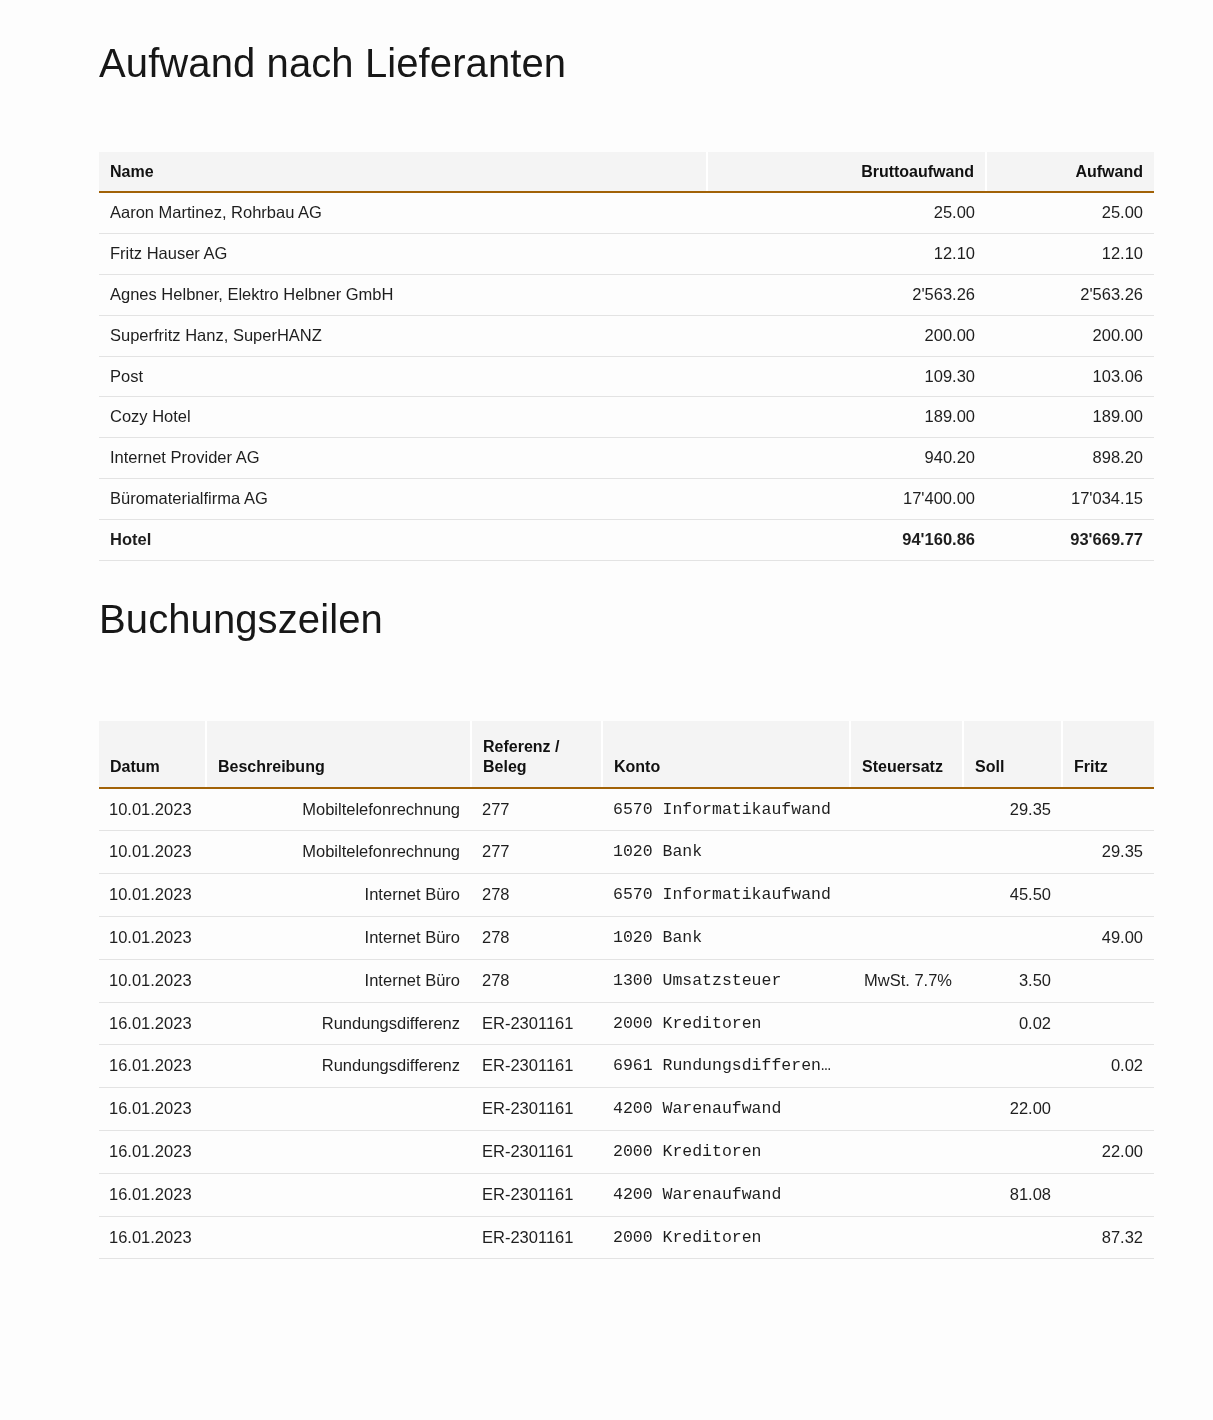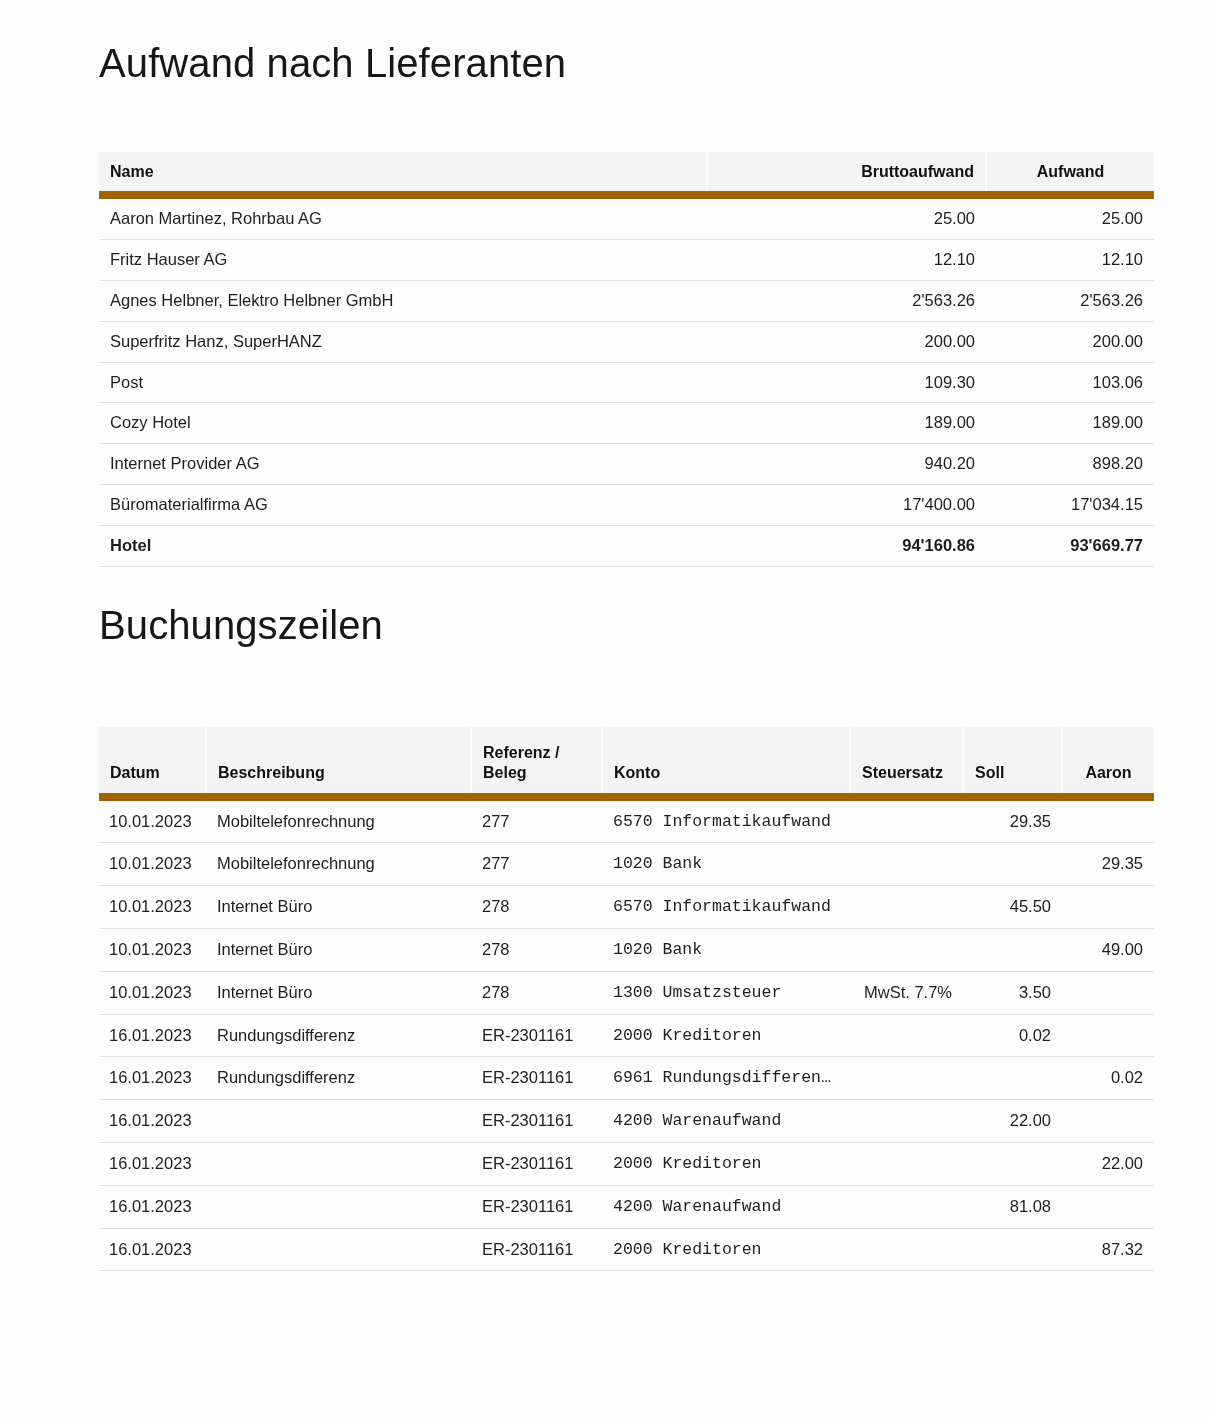--- a/index.html
+++ b/index.html
@@ -46,24 +46,24 @@
     color: #1e1e1e;
   }
   table.report thead th {
     background: #f4f4f4;
     font-weight: bold;
     font-size: 16px;
     color: #111;
     vertical-align: bottom;
     padding: 10px 11px 9px 11px;
     border-right: 2px solid #ffffff;
-    border-bottom: 8px solid #a16207;
+    border-bottom: 2px solid #a16207;
     line-height: 1.28;
   }
-  table.report thead th:last-child { border-right: none; text-align: center; }
+  table.report thead th:last-child { border-right: none; }
   table.report tbody td {
     padding: 10px 11px 10px 11px;
     border-bottom: 1px solid #e3e3e3;
     line-height: 1.2;
     white-space: nowrap;
     overflow: hidden;
     text-overflow: ellipsis;
   }
   table.report tbody tr:first-child td { border-top: none; }
   .num { text-align: right; }
@@ -81,21 +81,21 @@
   table.t2 thead th { padding-top: 16px; }
   table.t2 col.c-datum { width: 107px; }
   table.t2 col.c-besch { width: 265px; }
   table.t2 col.c-ref   { width: 131px; }
   table.t2 col.c-konto { width: 248px; }
   table.t2 col.c-stsz  { width: 113px; }
   table.t2 col.c-soll  { width: 99px; }
   table.t2 col.c-haben { width: 92px; }
   table.t2 tbody td { padding-top: 11px; padding-bottom: 11px; }
   table.t2 tbody td.c-date { padding-left: 10px; padding-right: 4px; }
-  table.t2 tbody td.c-desc { padding-left: 11px; }
+  table.t2 tbody td.c-desc { padding-left: 11px; text-align: right; }
   table.t2 tbody td.c-refv { padding-left: 11px; }
   table.t2 tbody td.c-acct { padding-left: 11px; font-family: Liberation Mono, monospace; }
 </style>
 </head>
 <body>
 
 <div class="page">
 
   <div class="title-1-wrap">
     <h1 class="section-title">Aufwand nach Lieferanten</h1>
@@ -184,21 +184,21 @@
         <tr>
           <th class="lbl">Datum</th>
           <th class="lbl">Beschreibung</th>
           <th class="lbl">
             <span>Referenz /</span><br>
             <span>Beleg</span>
           </th>
           <th class="lbl">Konto</th>
           <th class="lbl">Steuersatz</th>
           <th class="lbl">Soll</th>
-          <th class="lbl">Aaron</th>
+          <th class="lbl">Fritz</th>
         </tr>
       </thead>
       <tbody id="entry-body">
           <tr>
             <td class="lbl c-date">10.01.2023</td>
             <td class="lbl c-desc">Mobiltelefonrechnung</td>
             <td class="lbl c-refv">277</td>
             <td class="lbl c-acct">6570 Informatikaufwand</td>
             <td class="num"></td>
             <td class="num">29.35</td>

